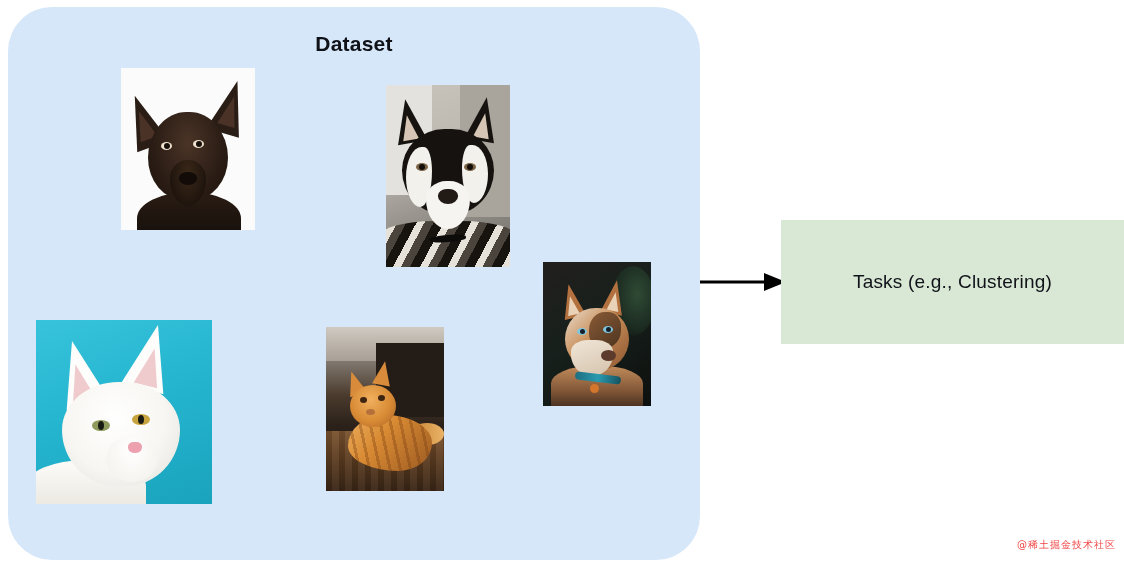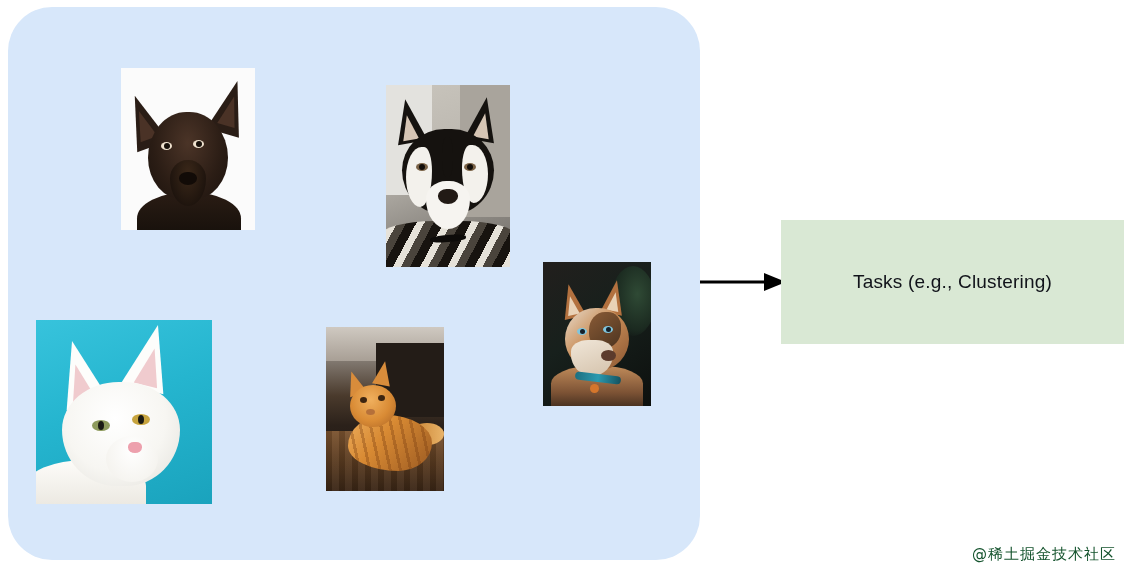--- a/index.html
+++ b/index.html
@@ -500,33 +500,34 @@
     font-weight: normal;
     color: #11131a;
     letter-spacing: 0.2px;
     white-space: nowrap;
   }
 
   
   #watermark {
     position: absolute;
     right: 8px;
-    bottom: 0;
-    font-size: 15px;
-    color: #14532d;
+    bottom: 12px;
+    font-size: 10px;
+    color: #ef4444;
     font-family: "DejaVu Sans", sans-serif;
     letter-spacing: 1px;
     white-space: nowrap;
   }
 </style>
 </head>
 <body>
 
 <div id="dataset-panel">
 
+  <div id="dataset-title">Dataset</div>
 
   <div class="photo" id="photo-black-dog">
     <div class="scene">
       <div class="bd-ear left"></div>
       <div class="bd-ear right"></div>
       <div class="bd-ear-inner left"></div>
       <div class="bd-ear-inner right"></div>
       <div class="bd-body"></div>
       <div class="bd-head"></div>
       <div class="bd-muzzle"></div>

